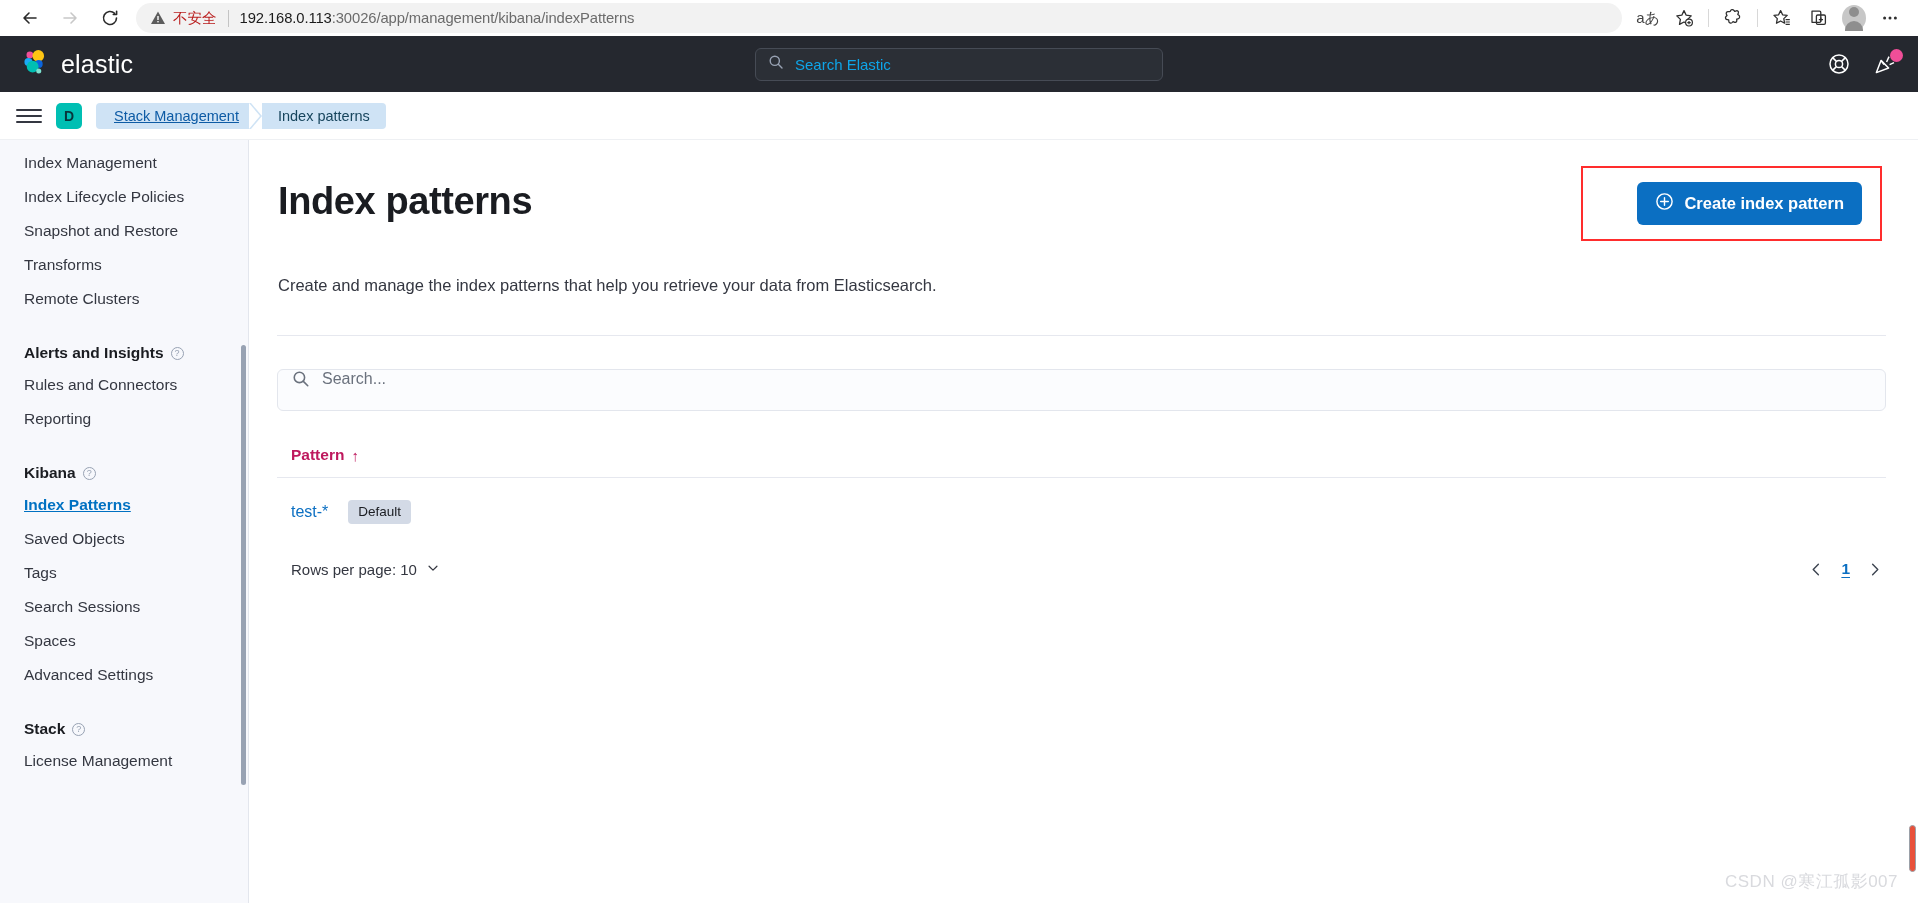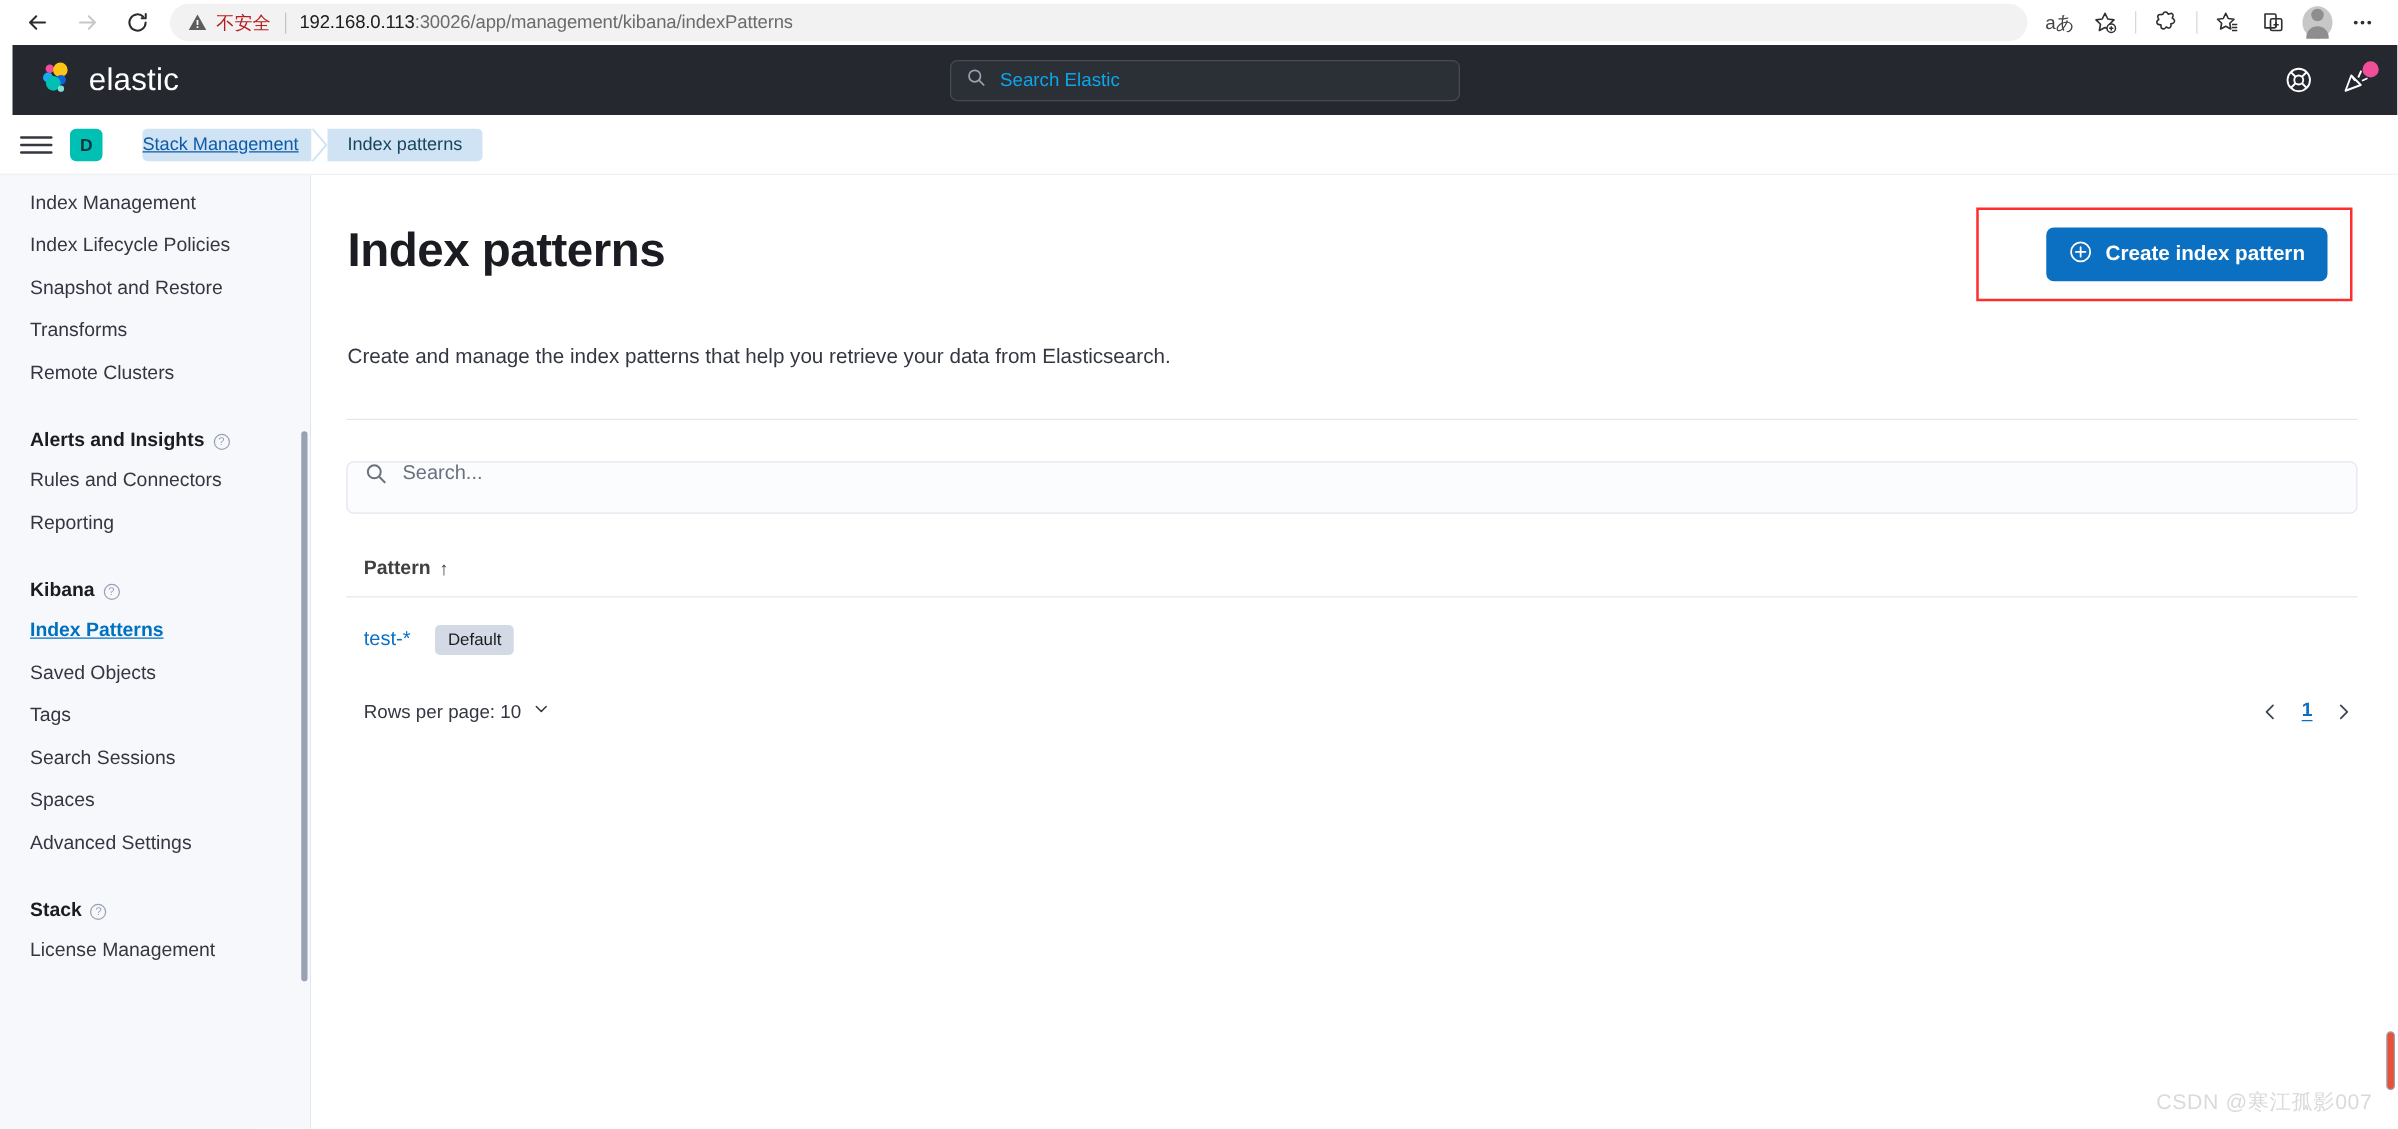--- a/index.html
+++ b/index.html
@@ -81,21 +81,20 @@
   }
 
   
   .elastic-header {
     height: 56px;
     background: #25282f;
     display: flex;
     align-items: center;
     position: relative;
     padding: 0 20px;
-    margin-left: 10px;
   }
   .brand { display: flex; align-items: center; gap: 11px; }
   .brand-name {
     color: #ffffff;
     font-size: 25px;
     letter-spacing: 0.2px;
     font-weight: 400;
   }
   .global-search {
     position: absolute;
@@ -142,21 +141,21 @@
   .crumbs { display:flex; align-items:center; height:26px; }
   .crumb {
     background: #cfe3f5;
     height: 26px;
     display:flex; align-items:center;
     padding: 0 12px 0 16px;
     font-size: 14.5px;
     color: #0d5ba5;
     position: relative;
   }
-  .crumb:first-child { border-radius: 4px 0 0 4px; padding-left: 0; margin-left: 18px; }
+  .crumb:first-child { border-radius: 4px 0 0 4px; padding-left: 18px; }
   .crumb.link { text-decoration: underline; cursor: pointer;}
   .crumb.last { color: #17455d; padding-right: 16px; border-radius: 0 4px 4px 0;}
   .crumb-arrow {
     width: 0; height: 0;
     border-top: 13px solid transparent;
     border-bottom: 13px solid transparent;
     border-left: 11px solid #cfe3f5;
     position: relative;
     z-index: 2;
   }
@@ -280,21 +279,21 @@
   }
   .search-box .ph { color: #6a717d; font-size: 16px; }
 
   .table { margin-top: 35px; }
   .th-row {
     display: flex; align-items: center;
     padding: 0 0 13px 14px;
     border-bottom: 1px solid #e6e8ef;
   }
   .th {
-    font-size: 15.5px; font-weight: 700; color: #404040;
+    font-size: 15.5px; font-weight: 700; color: #be185d;
     display: flex; align-items: center; gap: 7px;
   }
   .td-row {
     display: flex; align-items: center;
     padding: 22px 0 22px 14px;
     gap: 20px;
   }
   .pattern-link {
     color: #0b6fc2; font-size: 16px; text-decoration: none;
   }

